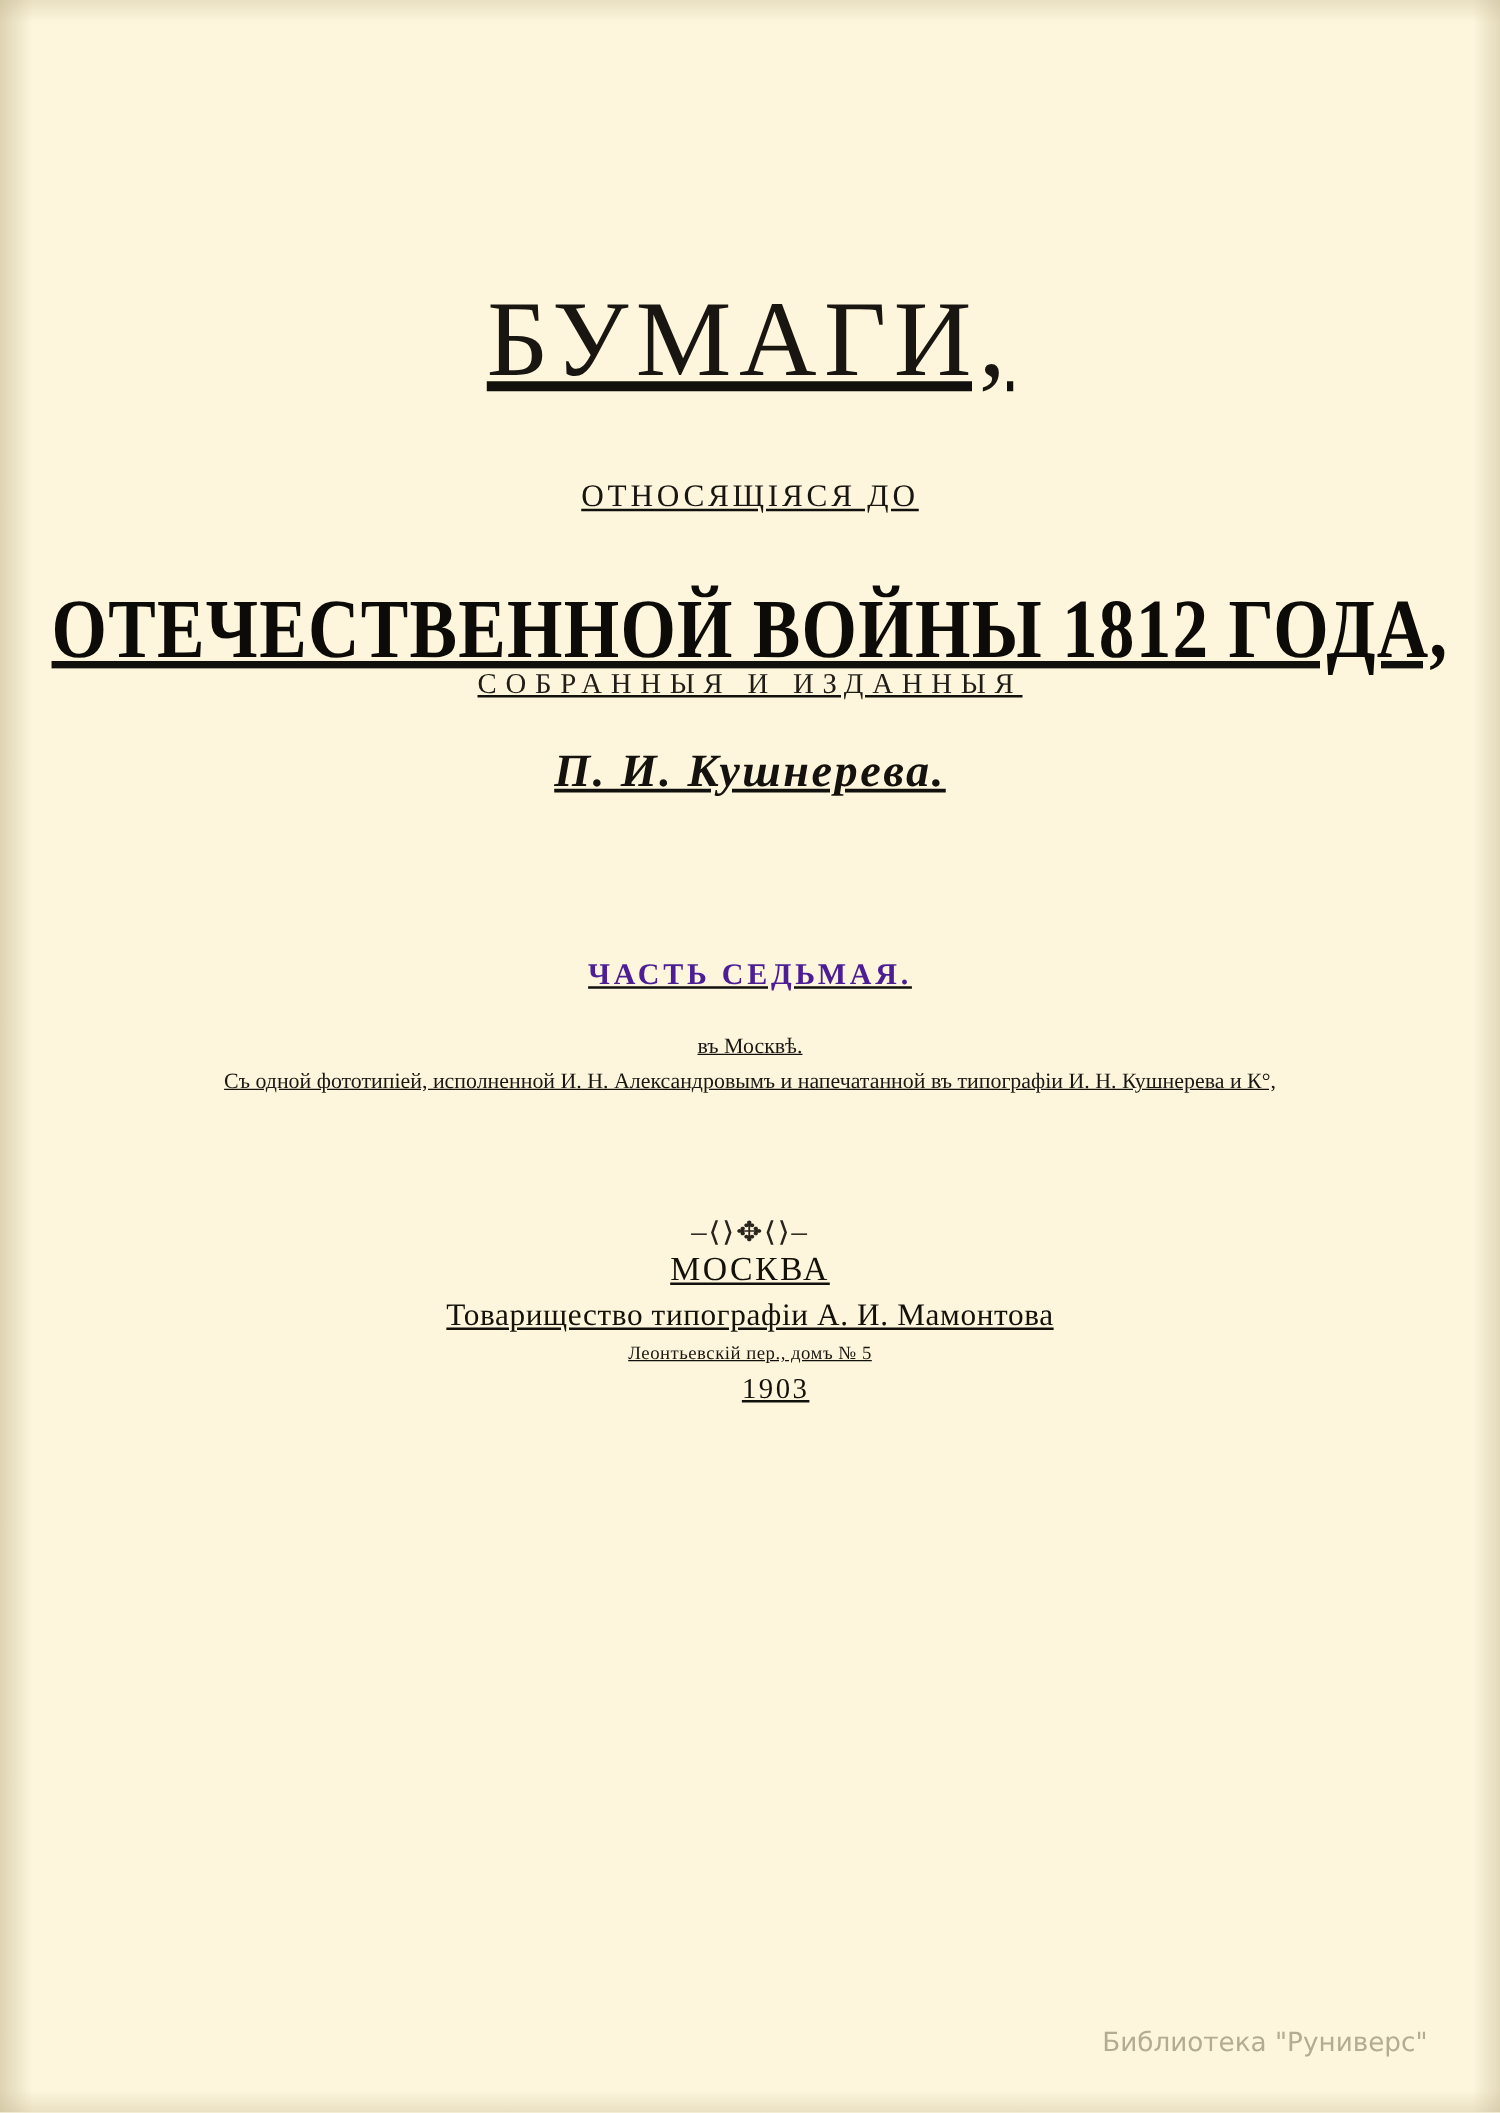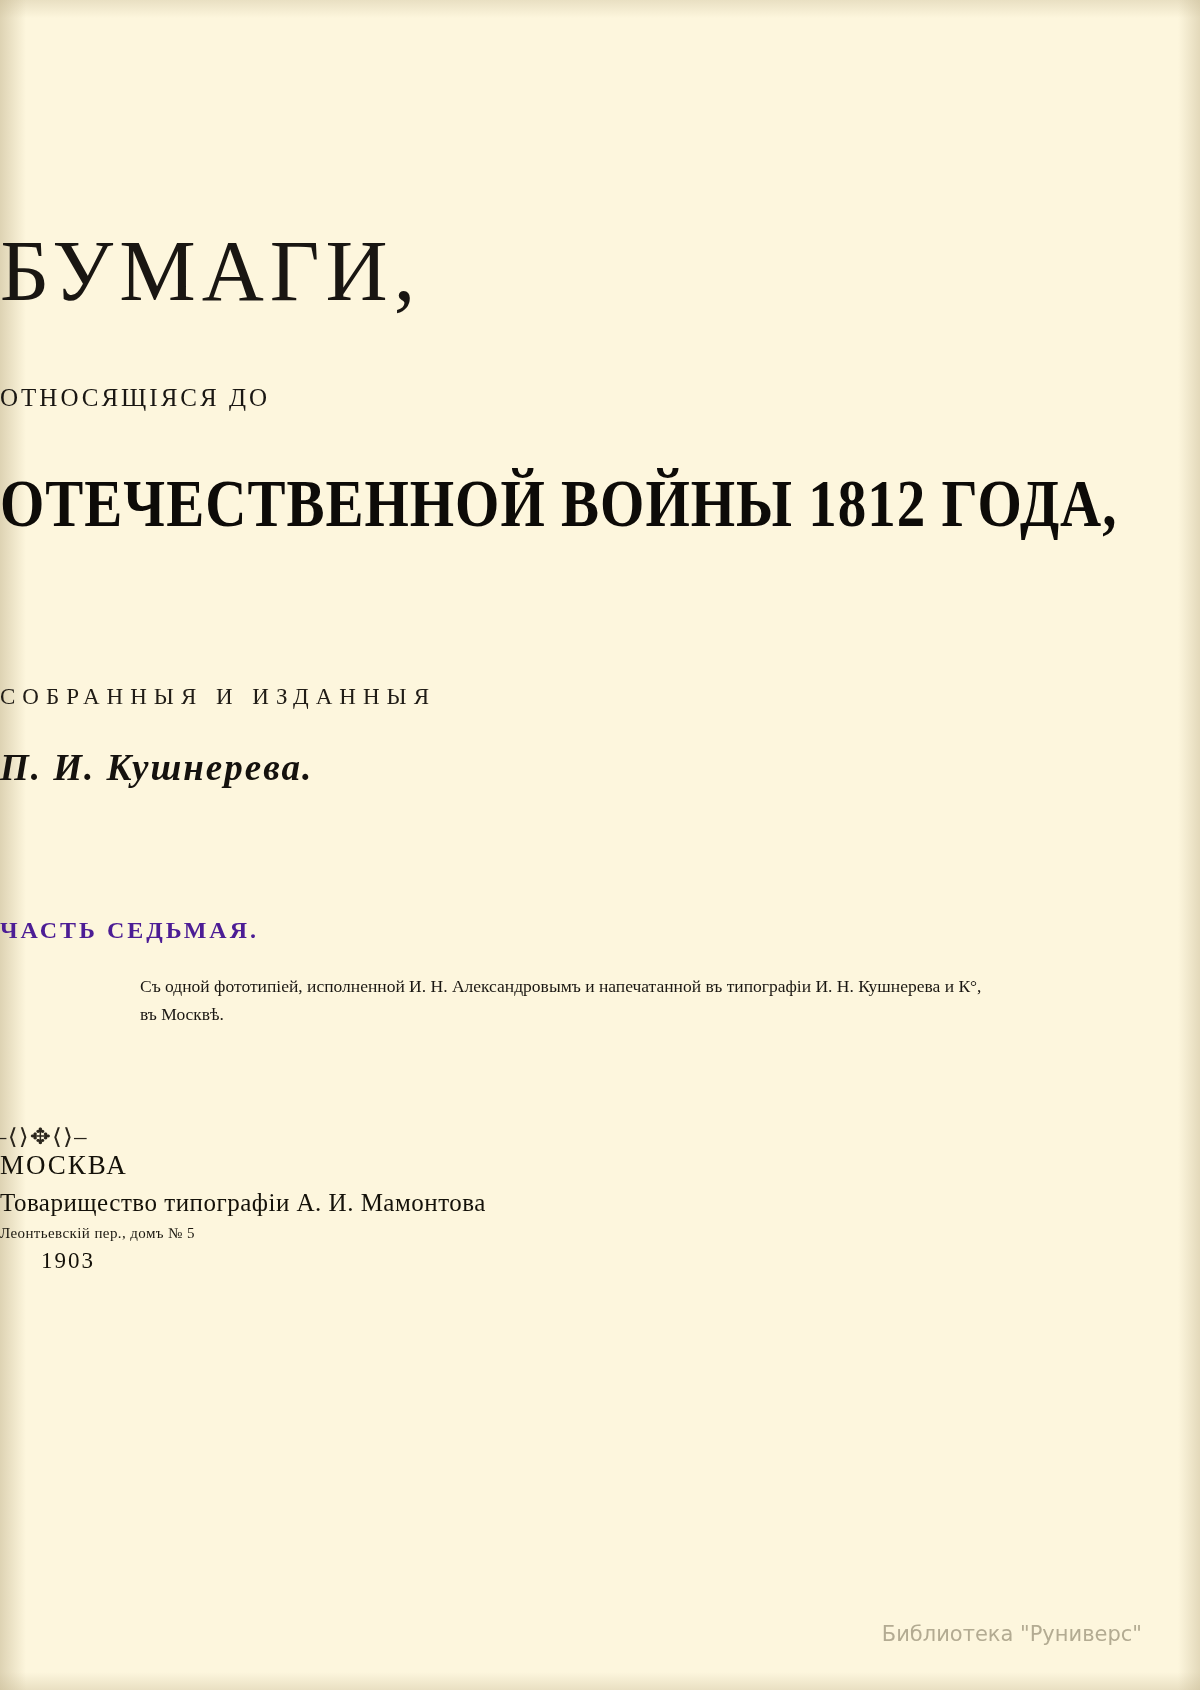--- a/index.html
+++ b/index.html
@@ -23,22 +23,23 @@
     pointer-events: none;
     background:
       linear-gradient(90deg, rgba(196,182,145,0.55) 0px, rgba(253,246,221,0) 26px),
       linear-gradient(270deg, rgba(196,182,145,0.45) 0px, rgba(253,246,221,0) 22px),
       linear-gradient(180deg, rgba(196,182,145,0.35) 0px, rgba(253,246,221,0) 18px),
       linear-gradient(0deg, rgba(196,182,145,0.35) 0px, rgba(253,246,221,0) 18px);
   }
   .content {
     position: relative;
     z-index: 2;
-    text-align: left;
+    text-align: center;
     color: #12100c;
+    text-decoration: underline;
   }
 
   .title-main {
     font-family: "Liberation Serif", serif;
     font-size: 86px;
     letter-spacing: 6px;
     font-weight: 400;
     margin: 0;
     padding-top: 228px;
     line-height: 1;
@@ -62,21 +63,20 @@
     line-height: 1.05;
     color: #0d0b08;
     transform: scaleY(1.18);
     transform-origin: center;
   }
 
   .collected-line {
     font-family: "Liberation Serif", serif;
     font-size: 23px;
     letter-spacing: 7px;
-    margin-top: 150px;
     color: #201c16;
   }
 
   .editor-line {
     font-family: "Liberation Serif", serif;
     font-style: italic;
     font-weight: bold;
     font-size: 37px;
     letter-spacing: 2px;
     margin-top: 36px;
@@ -168,22 +168,22 @@
 
     <div class="title-second">ОТЕЧЕСТВЕННОЙ ВОЙНЫ 1812 ГОДА,</div>
 
     <div class="collected-line">СОБРАННЫЯ И ИЗДАННЫЯ</div>
 
     <div class="editor-line">П. И. Кушнерева.</div>
 
     <div class="part-line">ЧАСТЬ СЕДЬМАЯ.</div>
 
     <div class="note">
+      <div>въ Москвѣ.</div>
       <div>Съ одной фототипіей, исполненной И. Н. Александровымъ и напечатанной въ типографіи И. Н. Кушнерева и К°,</div>
-      <div>въ Москвѣ.</div>
     </div>
 
     <div class="ornament">
       <span class="orn-txt">⎯⟨⟩✥⟨⟩⎯</span>
     </div>
 
     <div class="imprint">
       <div class="imprint-city">МОСКВА</div>
       <div class="imprint-press">Товарищество типографіи А. И. Мамонтова</div>
       <div class="imprint-address">Леонтьевскій пер., домъ № 5</div>

